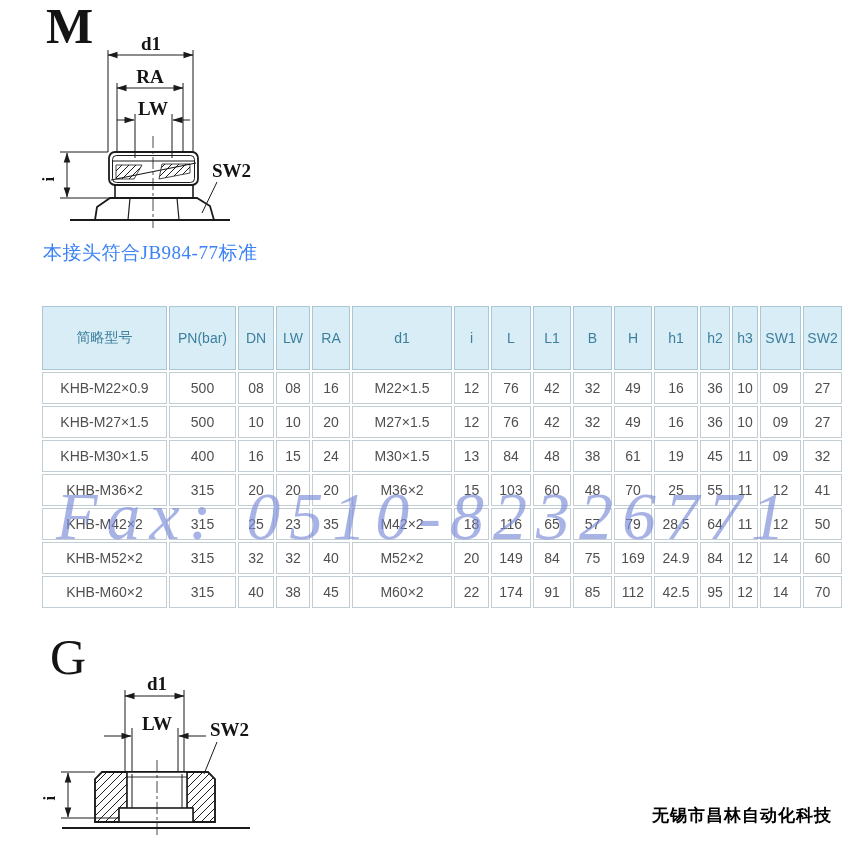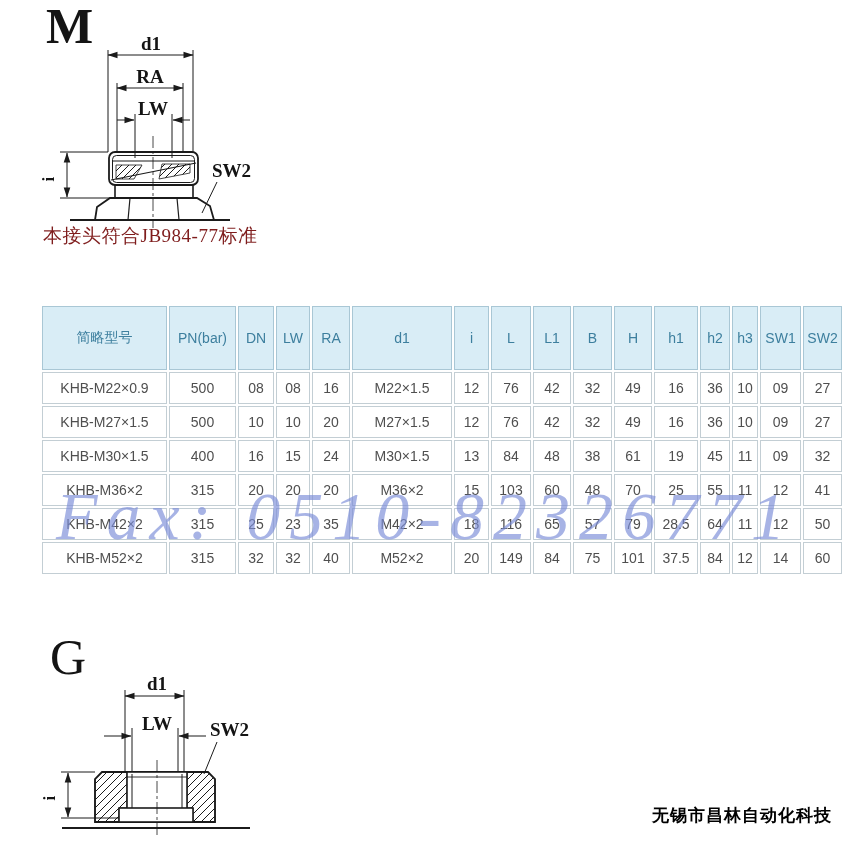--- a/index.html
+++ b/index.html
@@ -11,22 +11,22 @@
   .big-letter {
     position:absolute; font-family:"Liberation Serif", serif;
     color:#141414; line-height:1; user-select:none;
   }
   .letter-m { left:46px; top:1px; font-size:50px; font-weight:bold; }
   .letter-g { left:50px; top:632px; font-size:50px; font-weight:normal; }
   .fig { position:absolute; }
   .fig-m { left:38px; top:32px; }
   .fig-g { left:38px; top:633px; }
   .caption {
-    position:absolute; left:43px; top:223px;
-    font-family:"Liberation Serif", serif; font-size:19px; color:#7f1d1d;
+    position:absolute; left:43px; top:240px;
+    font-family:"Liberation Serif", serif; font-size:19px; color:#3b82f6;
     letter-spacing:0.5px; white-space:nowrap;
   }
   table.spec {
     position:absolute; left:40px; top:304px; width:770px;
     border-collapse:separate; border-spacing:2px; table-layout:fixed;
   }
   table.spec th {
     background:#d9edf6; color:#3d7f9e; font-weight:normal;
     font-size:14px; height:30px; border:1px solid #a9c7d5;
     text-align:center; padding:16px 1px; overflow:hidden;
@@ -250,26 +250,44 @@
           <td>KHB-M52×2</td>
           <td>315</td>
           <td>32</td>
           <td>32</td>
           <td>40</td>
           <td>M52×2</td>
           <td>20</td>
           <td>149</td>
           <td>84</td>
           <td>75</td>
-          <td>101</td>
-          <td>37.5</td>
+          <td>169</td>
+          <td>24.9</td>
           <td>84</td>
           <td>12</td>
           <td>14</td>
           <td>60</td>
+        </tr>
+        <tr>
+          <td>KHB-M60×2</td>
+          <td>315</td>
+          <td>40</td>
+          <td>38</td>
+          <td>45</td>
+          <td>M60×2</td>
+          <td>22</td>
+          <td>174</td>
+          <td>91</td>
+          <td>85</td>
+          <td>112</td>
+          <td>42.5</td>
+          <td>95</td>
+          <td>12</td>
+          <td>14</td>
+          <td>70</td>
         </tr>
       </tbody>
   </table>
 
   <div class="watermark wm-fax">Fax: 0510-82326771</div>
 
   <div class="big-letter letter-g">G</div>
 
   <svg class="fig fig-g" width="230" height="211" viewBox="0 0 230 211">
     <defs>

